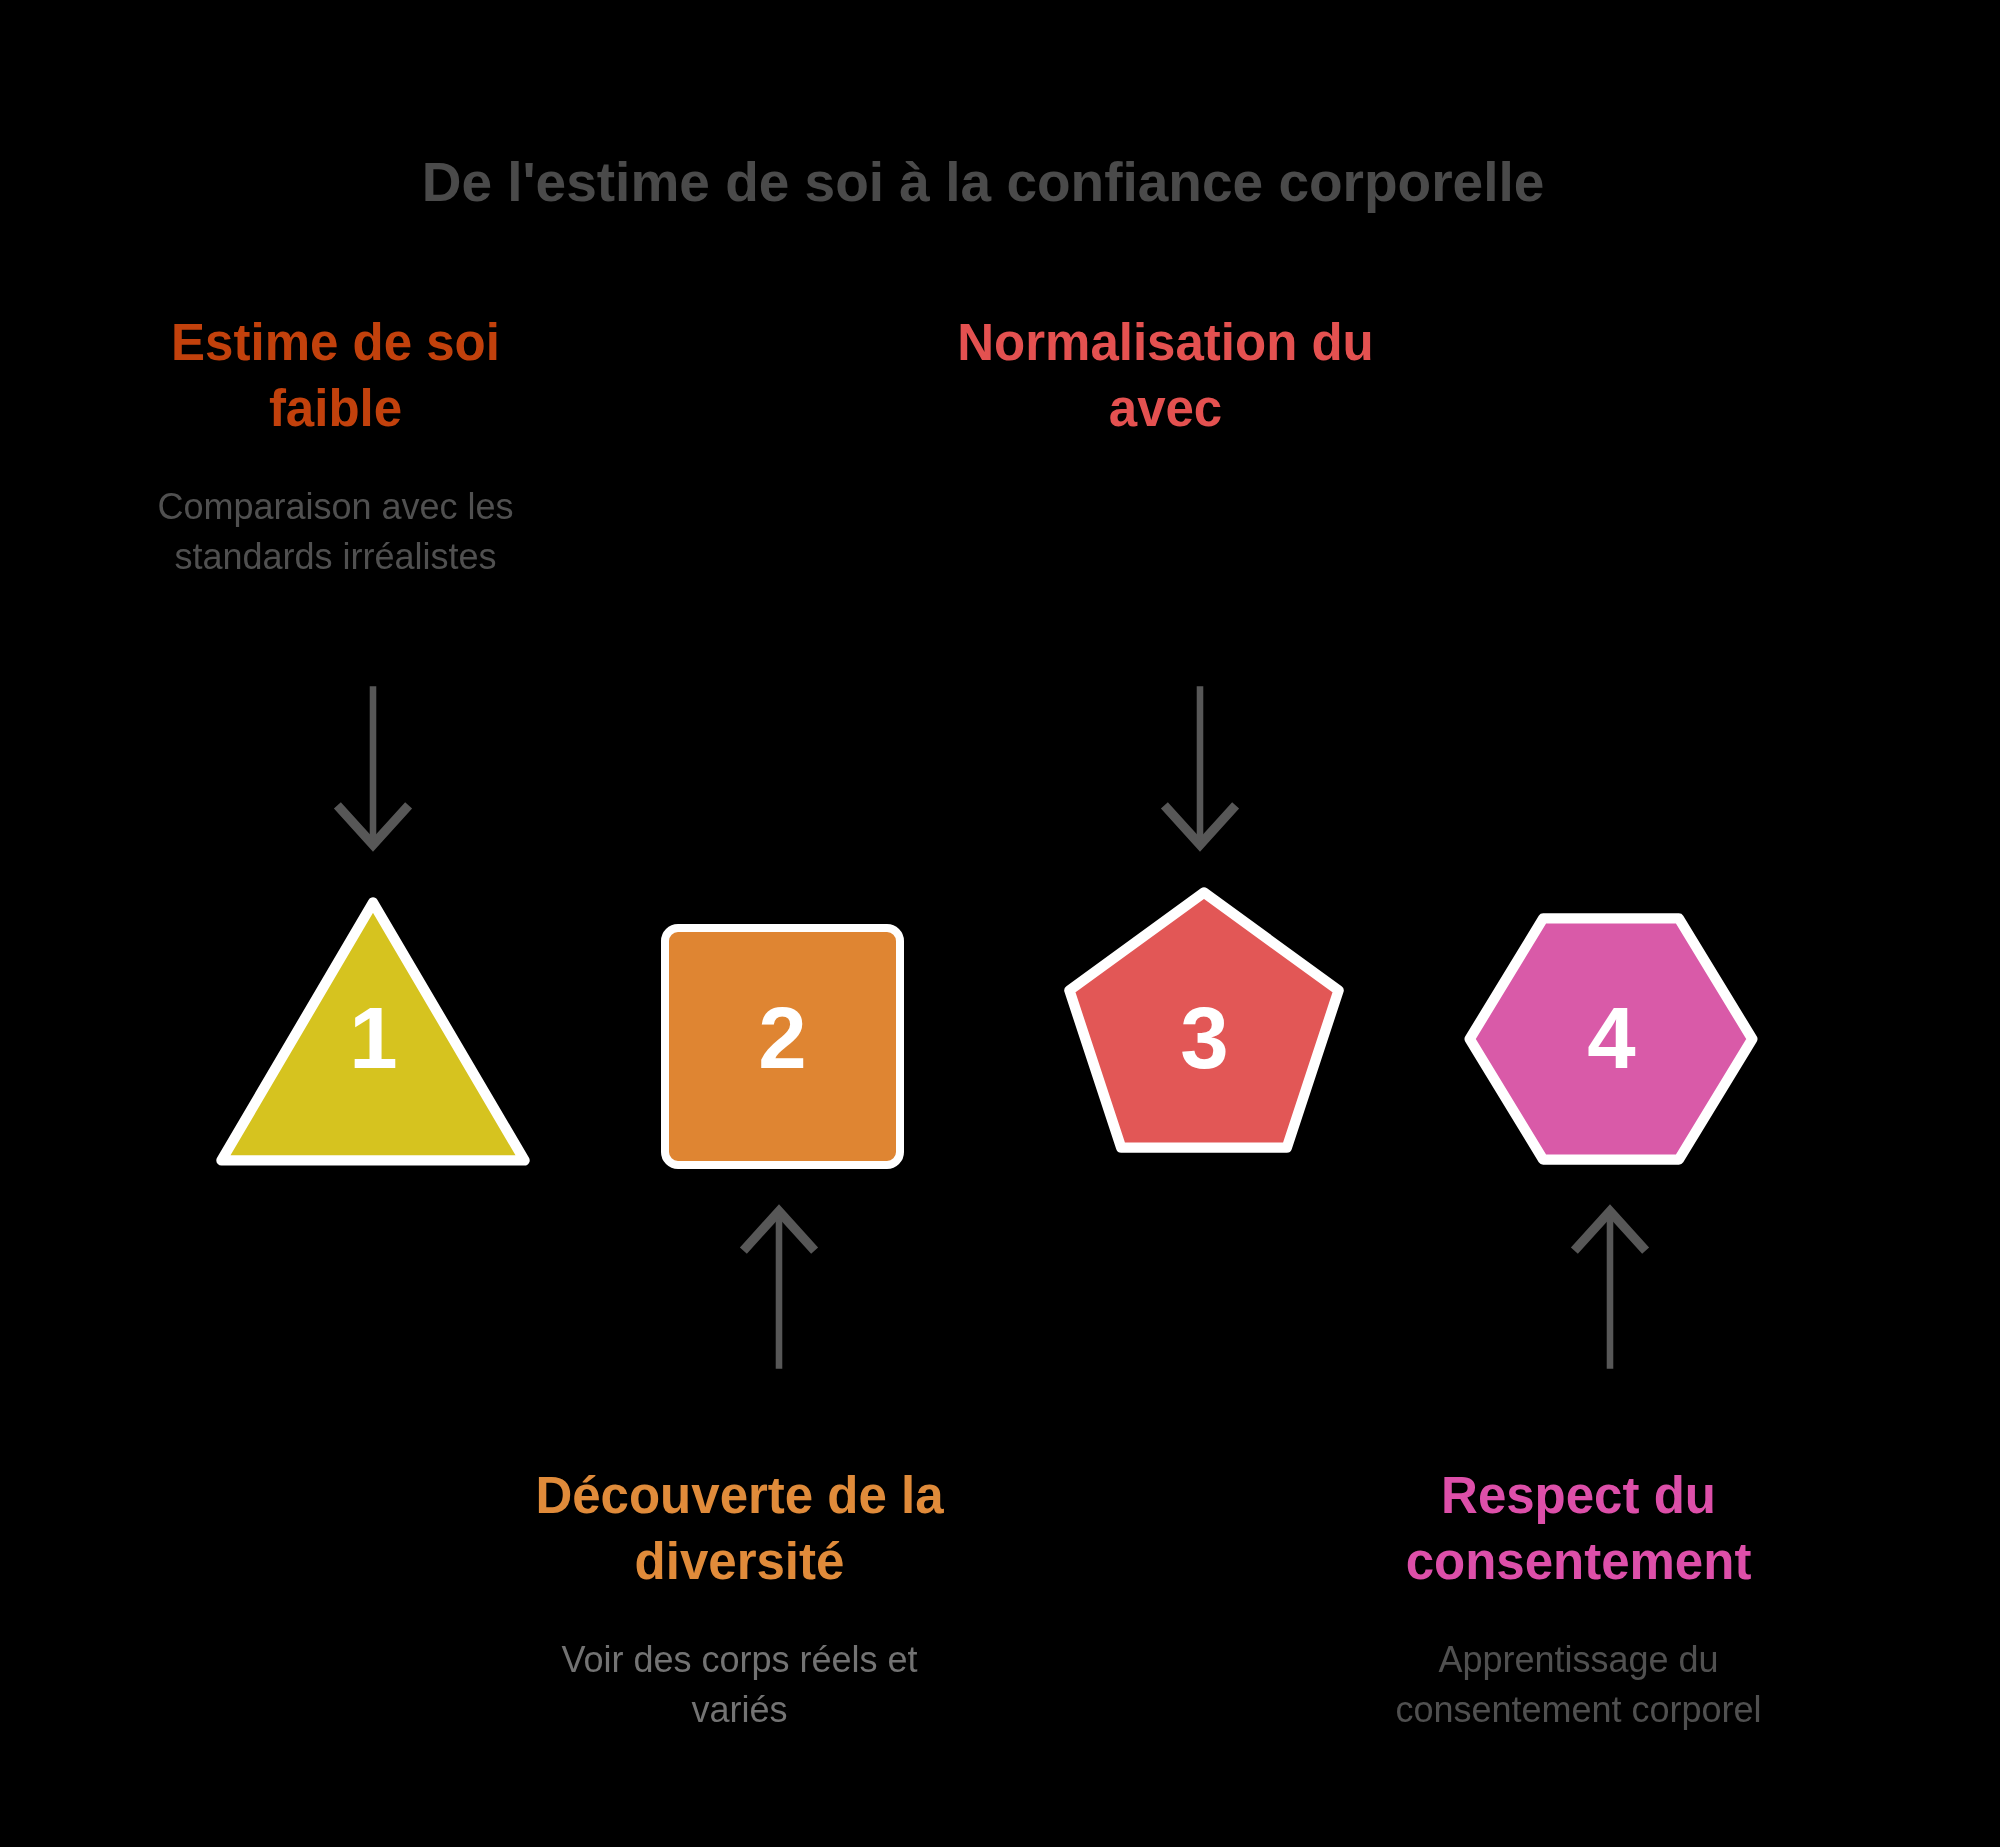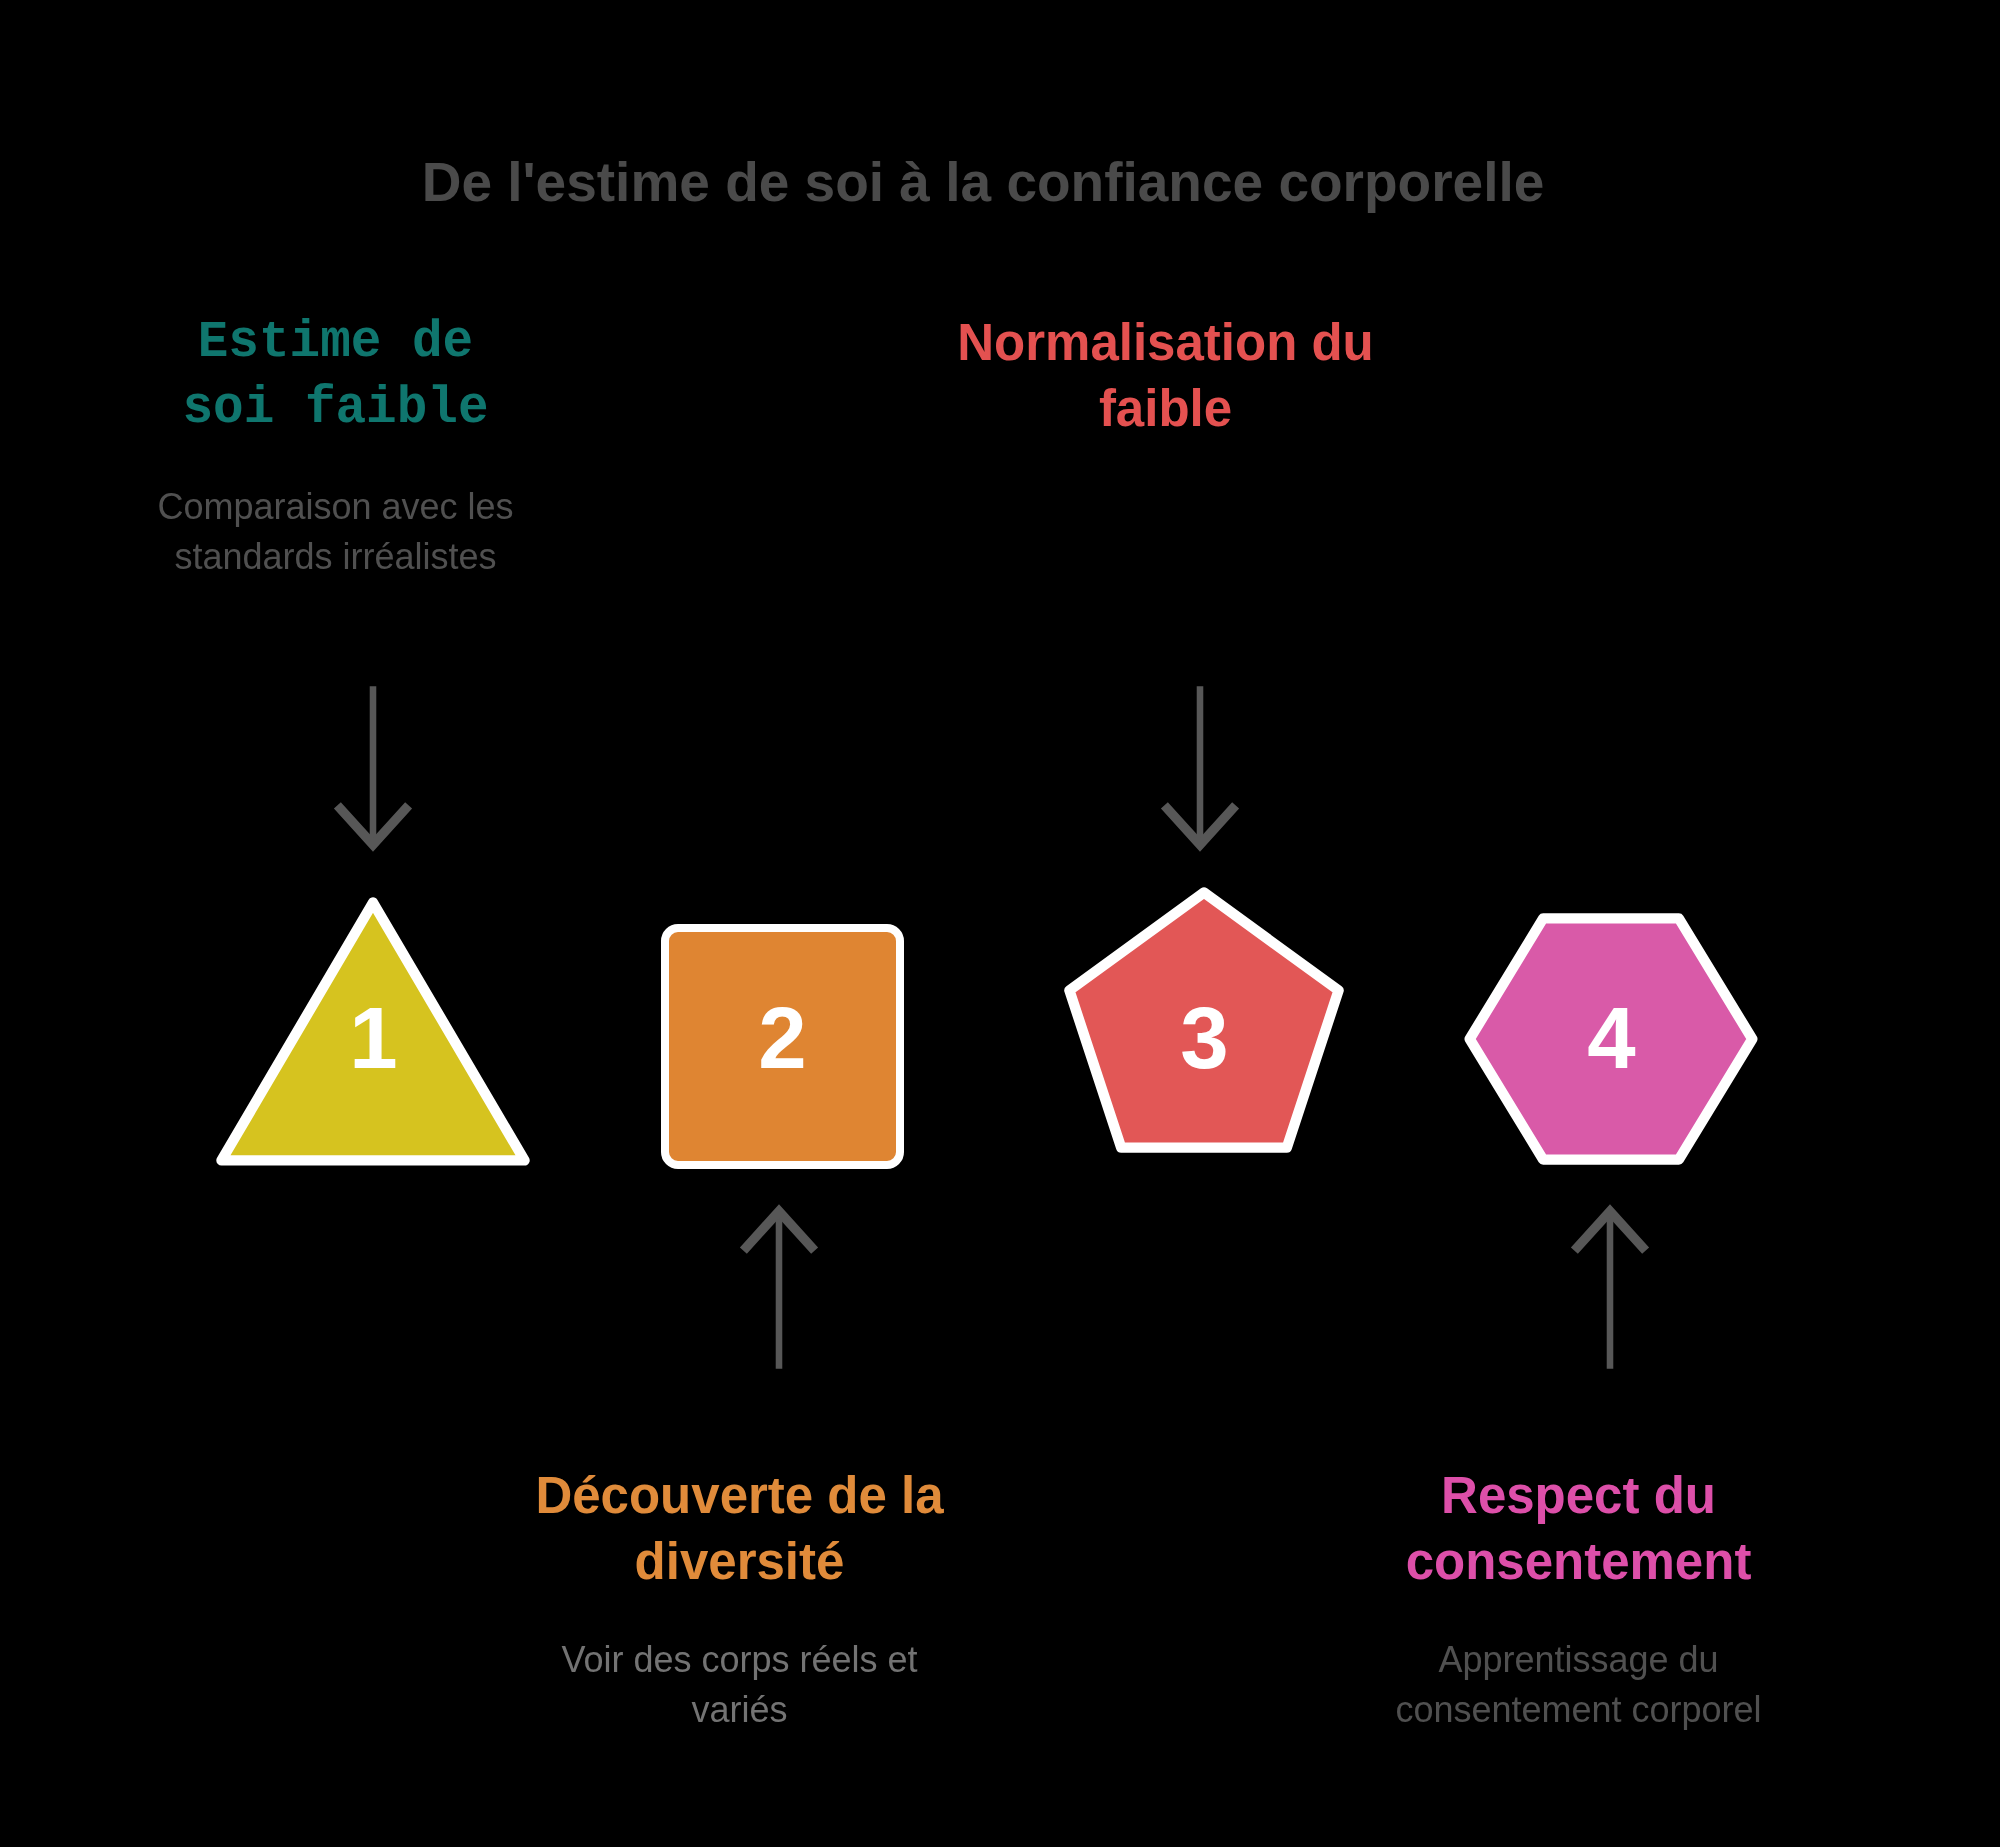--- a/index.html
+++ b/index.html
@@ -73,21 +73,21 @@
   }
 </style>
 </head>
 <body>
 
 <div class="canvas" style="background-color: rgb(0, 0, 0); margin-top: 28px;">
 
   <h1 class="title" style="color: rgb(74, 74, 74);">De l'estime de soi à la confiance corporelle</h1>
 
   <div class="textblock" style="left:72px; top:282px;">
-    <h2 class="heading h-s1" style="color: #0f766e; font-family: Liberation Mono, monospace;">Estime de soi faible</h2>
+    <h2 class="heading h-s1" style="color: #c2410c;">Estime de soi faible</h2>
     <p class="desc d-s1" style="color: rgb(80, 80, 80);">Comparaison avec les standards irréalistes</p>
   </div>
   <svg class="arrow" style="left:328px; top:655px;" width="90" height="181" viewBox="0 0 96 192">
     <line x1="48" y1="3" x2="48" y2="168" stroke-width="7" style="stroke: rgb(87, 87, 87);"></line>
     <polyline points="10,130 48,172 86,130" stroke-width="10" style="stroke: rgb(87, 87, 87);"></polyline>
   </svg>
   <svg class="shape-svg" style="left:213px; top:866px;" width="320" height="275" viewBox="0 0 340 292">
     <polygon points="170,9 331,283 9,283" style="fill: rgb(214, 195, 31); stroke: rgb(255, 255, 255);"></polygon>
   </svg>
   <div class="num" style="left: 298px; color: rgb(255, 255, 255);">1</div>
@@ -97,21 +97,21 @@
   <svg class="arrow" style="left:734px; top:1164px;" width="90" height="181" viewBox="0 0 96 192">
     <line x1="48" y1="22" x2="48" y2="188" stroke-width="7" style="stroke: rgb(87, 87, 87);"></line>
     <polyline points="10,62 48,20 86,62" stroke-width="10" style="stroke: rgb(87, 87, 87);"></polyline>
   </svg>
   <div class="textblock" style="left:476px; top:1435px;">
     <h2 class="heading h-s2" style="color: rgb(224, 139, 58);">Découverte de la diversité</h2>
     <p class="desc d-s2" style="color: #737373;">Voir des corps réels et variés</p>
   </div>
 
   <div class="textblock" style="left:902px; top:282px;">
-    <h2 class="heading h-s3" style="color: rgb(228, 81, 80);">Normalisation du faible</h2>
+    <h2 class="heading h-s3" style="color: rgb(228, 81, 80);">Normalisation du avec</h2>
   </div>
   <svg class="arrow" style="left:1155px; top:655px;" width="90" height="181" viewBox="0 0 96 192">
     <line x1="48" y1="3" x2="48" y2="168" stroke-width="7" style="stroke: rgb(87, 87, 87);"></line>
     <polyline points="10,130 48,172 86,130" stroke-width="10" style="stroke: rgb(87, 87, 87);"></polyline>
   </svg>
   <svg class="shape-svg" style="left:1060px; top:857px;" width="288" height="288" viewBox="0 0 306 306">
     <polygon points="153,8 296,112 241,279 65,279 10,112" style="fill: rgb(226, 87, 86); stroke: rgb(255, 255, 255);"></polygon>
   </svg>
   <div class="num" style="left: 1129px; color: rgb(255, 255, 255);">3</div>
 

